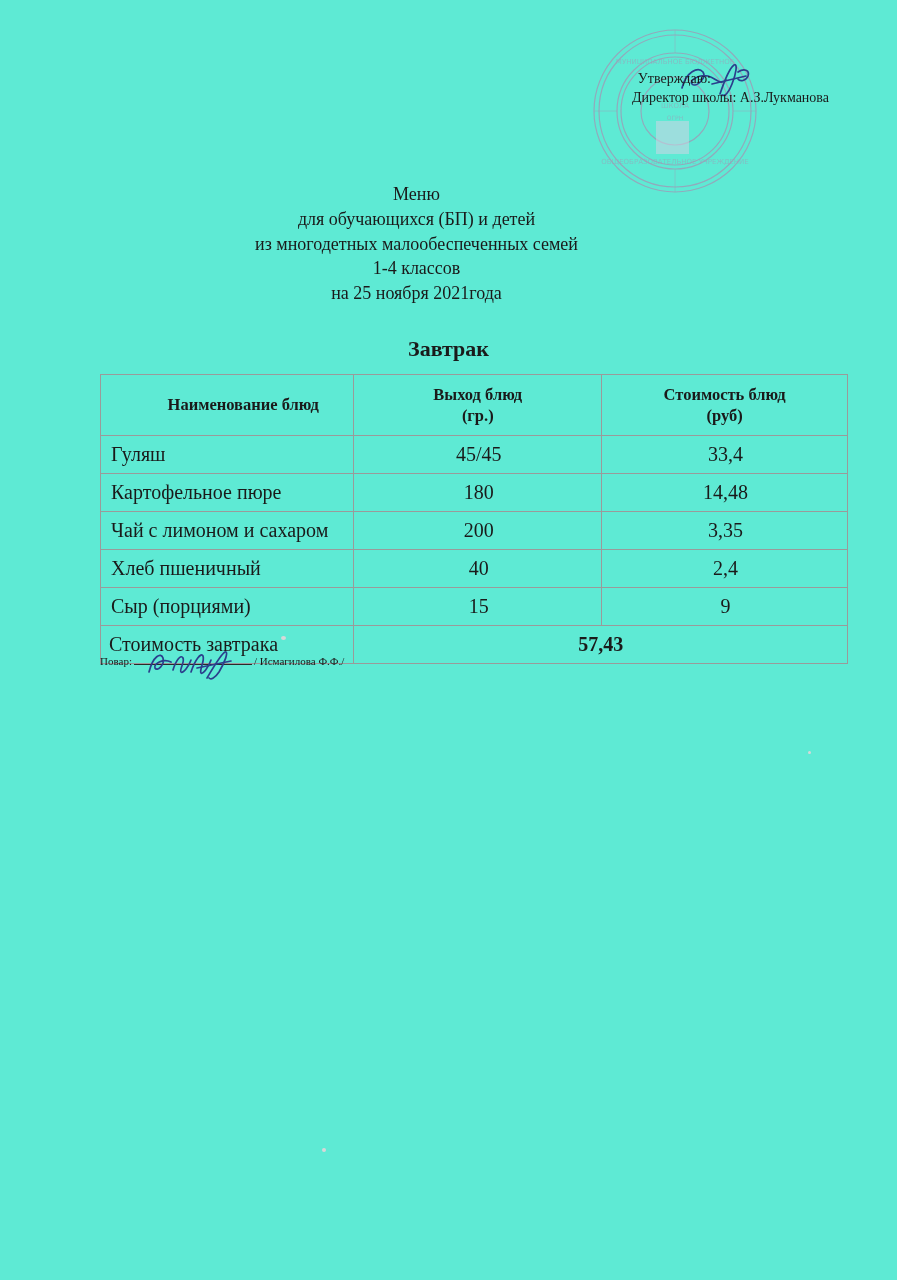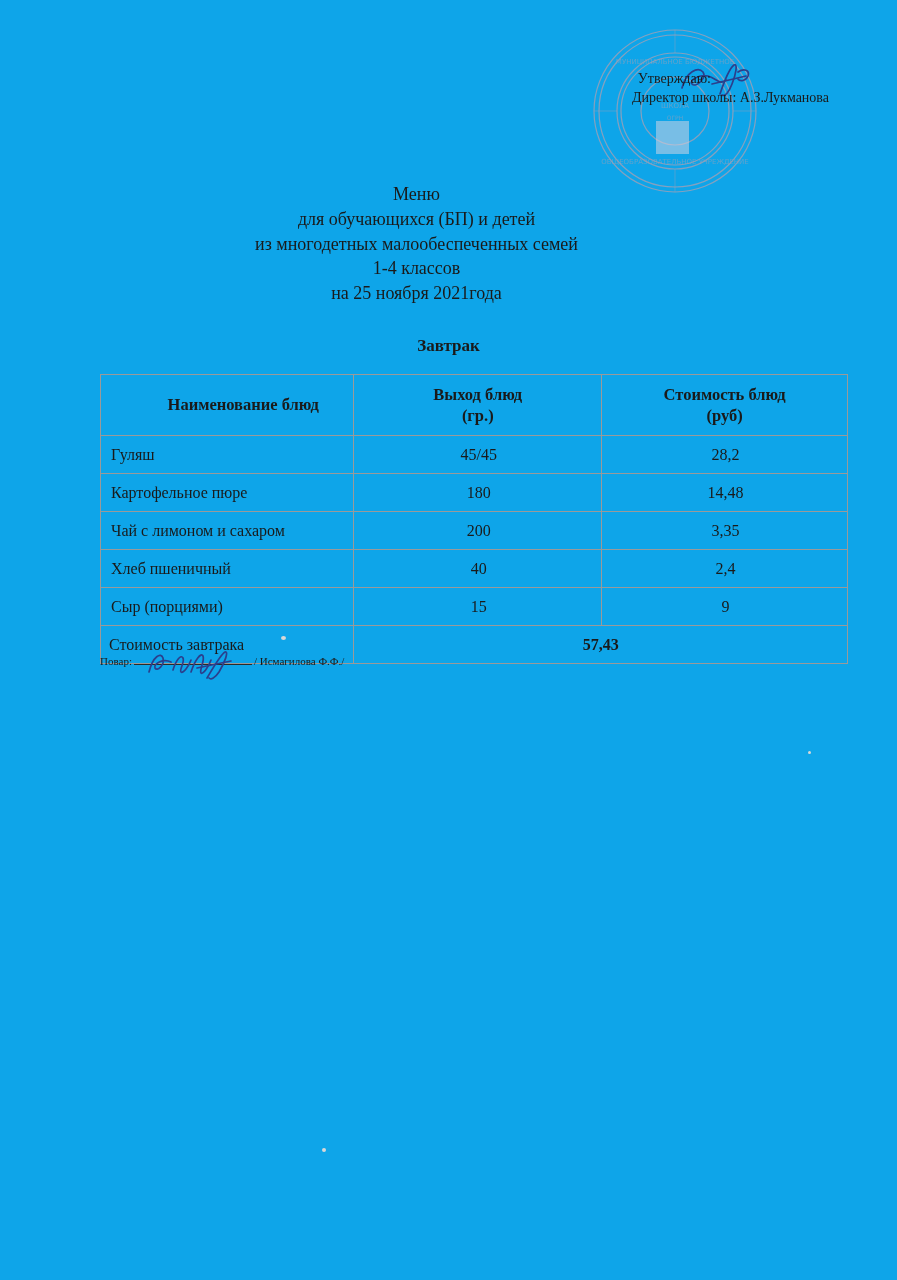--- a/index.html
+++ b/index.html
@@ -12,21 +12,21 @@
     height: 1280px;
     position: relative;
     font-family: "Liberation Serif", serif;
     color: #1a1a1a;
     overflow: hidden;
   }
   .page {
     position: relative;
     width: 897px;
     height: 1280px;
-    background: #0ea5e9;
+    background: #5eead4;
   }
 
   
   .approval {
     position: absolute;
     top: 70px;
     right: 68px;
     text-align: right;
     font-size: 14px;
     line-height: 1.35;
@@ -74,21 +74,21 @@
     line-height: 1.38;
   }
 
   
   .meal-heading {
     position: absolute;
     top: 336px;
     left: 0;
     width: 897px;
     text-align: center;
-    font-size: 17px;
+    font-size: 22px;
     font-weight: bold;
   }
 
   
   table.menu {
     position: absolute;
     top: 374px;
     left: 100px;
     width: 748px;
     border-collapse: collapse;
@@ -104,21 +104,21 @@
     font-weight: bold;
     font-size: 16.5px;
     line-height: 1.3;
     height: 48px;
   }
   table.menu thead th.c1 { width: 223px; padding-left: 40px; }
   table.menu thead th.c2 { width: 267px; }
   table.menu thead th.c3 { width: 258px; }
   table.menu tbody td {
     height: 25px;
-    font-size: 16px;
+    font-size: 20px;
   }
   table.menu tbody td.name { padding-left: 10px; }
   table.menu tbody td.num  { padding-left: 10px; text-align: center; }
   tr.total td.label {
     font-weight: normal;
     padding-left: 8px;
   }
   tr.total td.value {
     font-weight: bold;
     text-align: center;
@@ -215,21 +215,21 @@
         <th class="c3">
           <div>Стоимость блюд</div>
           <div>(руб)</div>
         </th>
       </tr>
     </thead>
     <tbody>
       <tr>
         <td class="name">Гуляш</td>
         <td class="num">45/45</td>
-        <td class="num">28,2</td>
+        <td class="num">33,4</td>
       </tr>
       <tr>
         <td class="name">Картофельное пюре</td>
         <td class="num">180</td>
         <td class="num">14,48</td>
       </tr>
       <tr>
         <td class="name">Чай с лимоном и сахаром</td>
         <td class="num">200</td>
         <td class="num">3,35</td>

